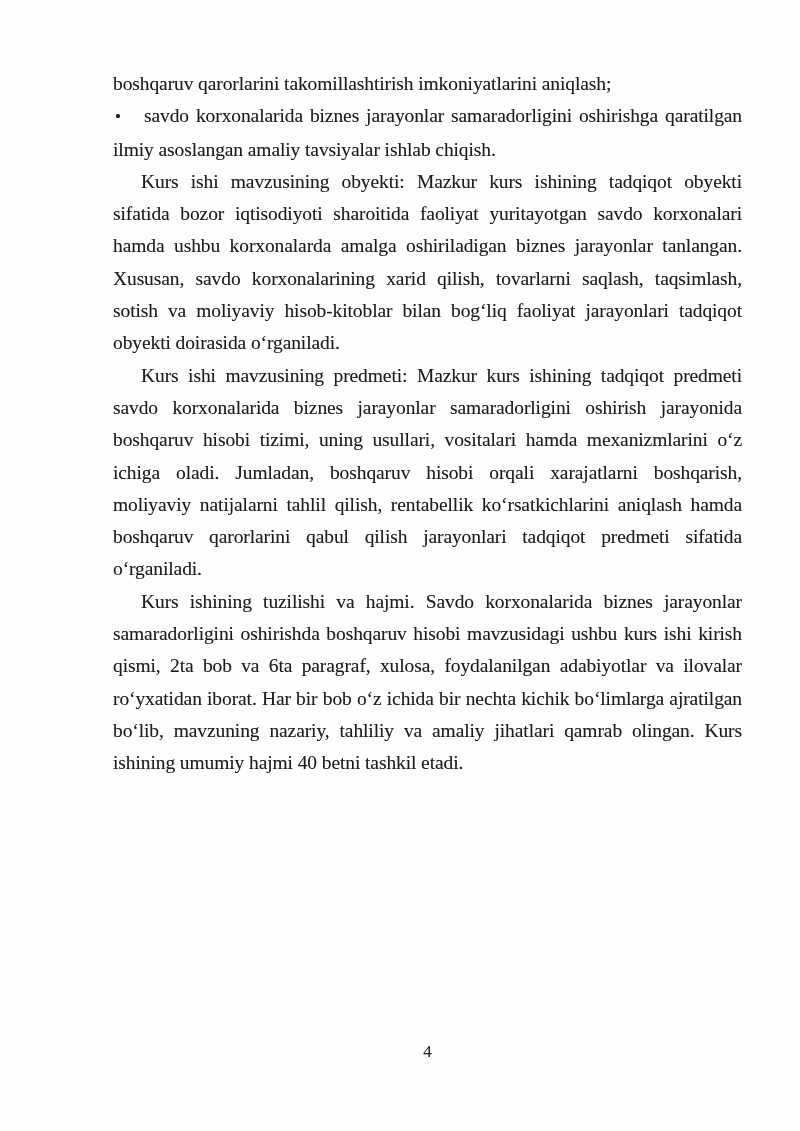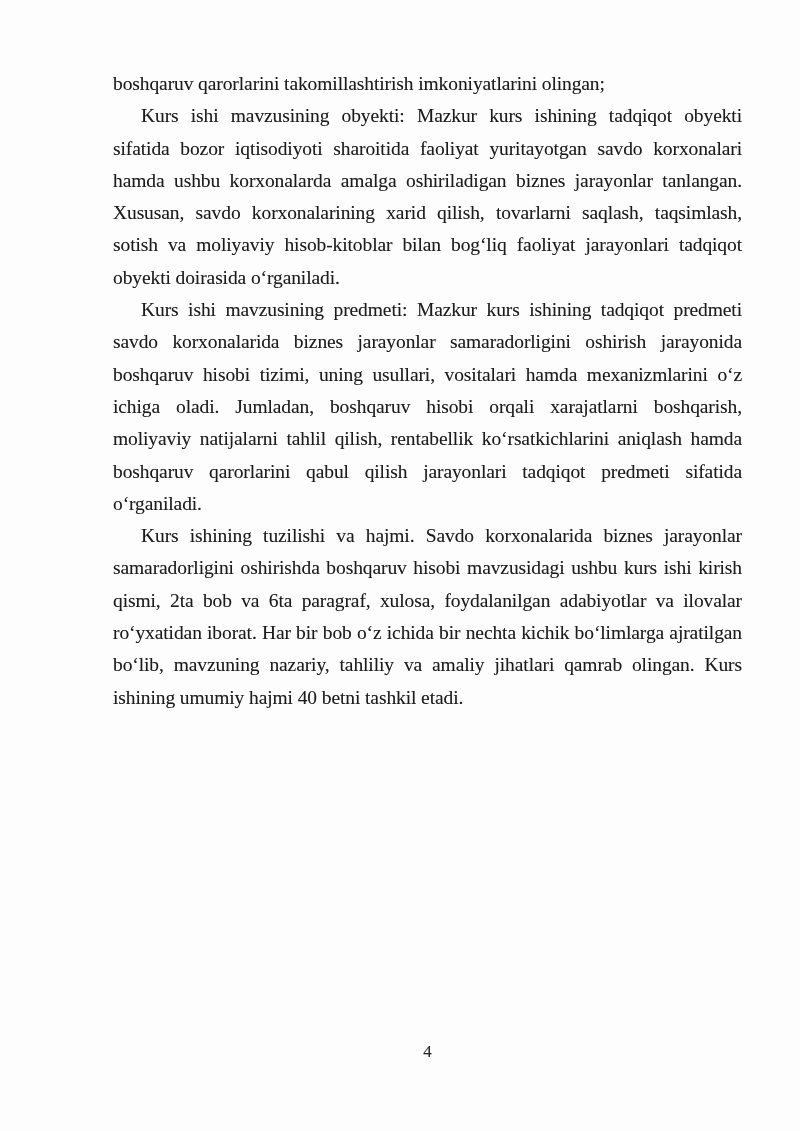--- a/index.html
+++ b/index.html
@@ -54,22 +54,23 @@
     color: #252525;
     text-shadow: 0 0 0.5px rgba(20,20,20,0.35);
   }
 </style>
 </head>
 <body>
 
 <div class="page">
   <div class="body-text">
 
-    <p class="para"><span>boshqaruv qarorlarini takomillashtirish imkoniyatlarini olingan;</span></p>
+    <p class="para"><span>boshqaruv qarorlarini takomillashtirish imkoniyatlarini aniqlash;</span></p>
 
+    <p class="para"><span class="bullet-marker">•</span><span>savdo korxonalarida biznes jarayonlar samaradorligini oshirishga qaratilgan ilmiy asoslangan amaliy tavsiyalar ishlab chiqish.</span></p>
 
     <p class="para indent"><span class="lead">Kurs ishi mavzusining obyekti:</span> <span>Mazkur kurs ishining tadqiqot obyekti sifatida bozor iqtisodiyoti sharoitida faoliyat yuritayotgan savdo korxonalari hamda ushbu korxonalarda amalga oshiriladigan biznes jarayonlar tanlangan. Xususan, savdo korxonalarining xarid qilish, tovarlarni saqlash, taqsimlash, sotish va moliyaviy hisob-kitoblar bilan bog‘liq faoliyat jarayonlari tadqiqot obyekti doirasida o‘rganiladi.</span></p>
 
     <p class="para indent"><span class="lead">Kurs ishi mavzusining predmeti:</span> <span>Mazkur kurs ishining tadqiqot predmeti savdo korxonalarida biznes jarayonlar samaradorligini oshirish jarayonida boshqaruv hisobi tizimi, uning usullari, vositalari hamda mexanizmlarini o‘z ichiga oladi. Jumladan, boshqaruv hisobi orqali xarajatlarni boshqarish, moliyaviy natijalarni tahlil qilish, rentabellik ko‘rsatkichlarini aniqlash hamda boshqaruv qarorlarini qabul qilish jarayonlari tadqiqot predmeti sifatida o‘rganiladi.</span></p>
 
     <p class="para indent"><span class="lead">Kurs ishining tuzilishi va hajmi.</span> <span>Savdo korxonalarida biznes jarayonlar samaradorligini oshirishda boshqaruv hisobi mavzusidagi ushbu kurs ishi kirish qismi, 2ta bob va 6ta paragraf, xulosa, foydalanilgan adabiyotlar va ilovalar ro‘yxatidan iborat. Har bir bob o‘z ichida bir nechta kichik bo‘limlarga ajratilgan bo‘lib, mavzuning nazariy, tahliliy va amaliy jihatlari qamrab olingan. Kurs ishining umumiy hajmi 40 betni tashkil etadi.</span></p>
 
   </div>
 
   <div class="page-footer">4</div>

